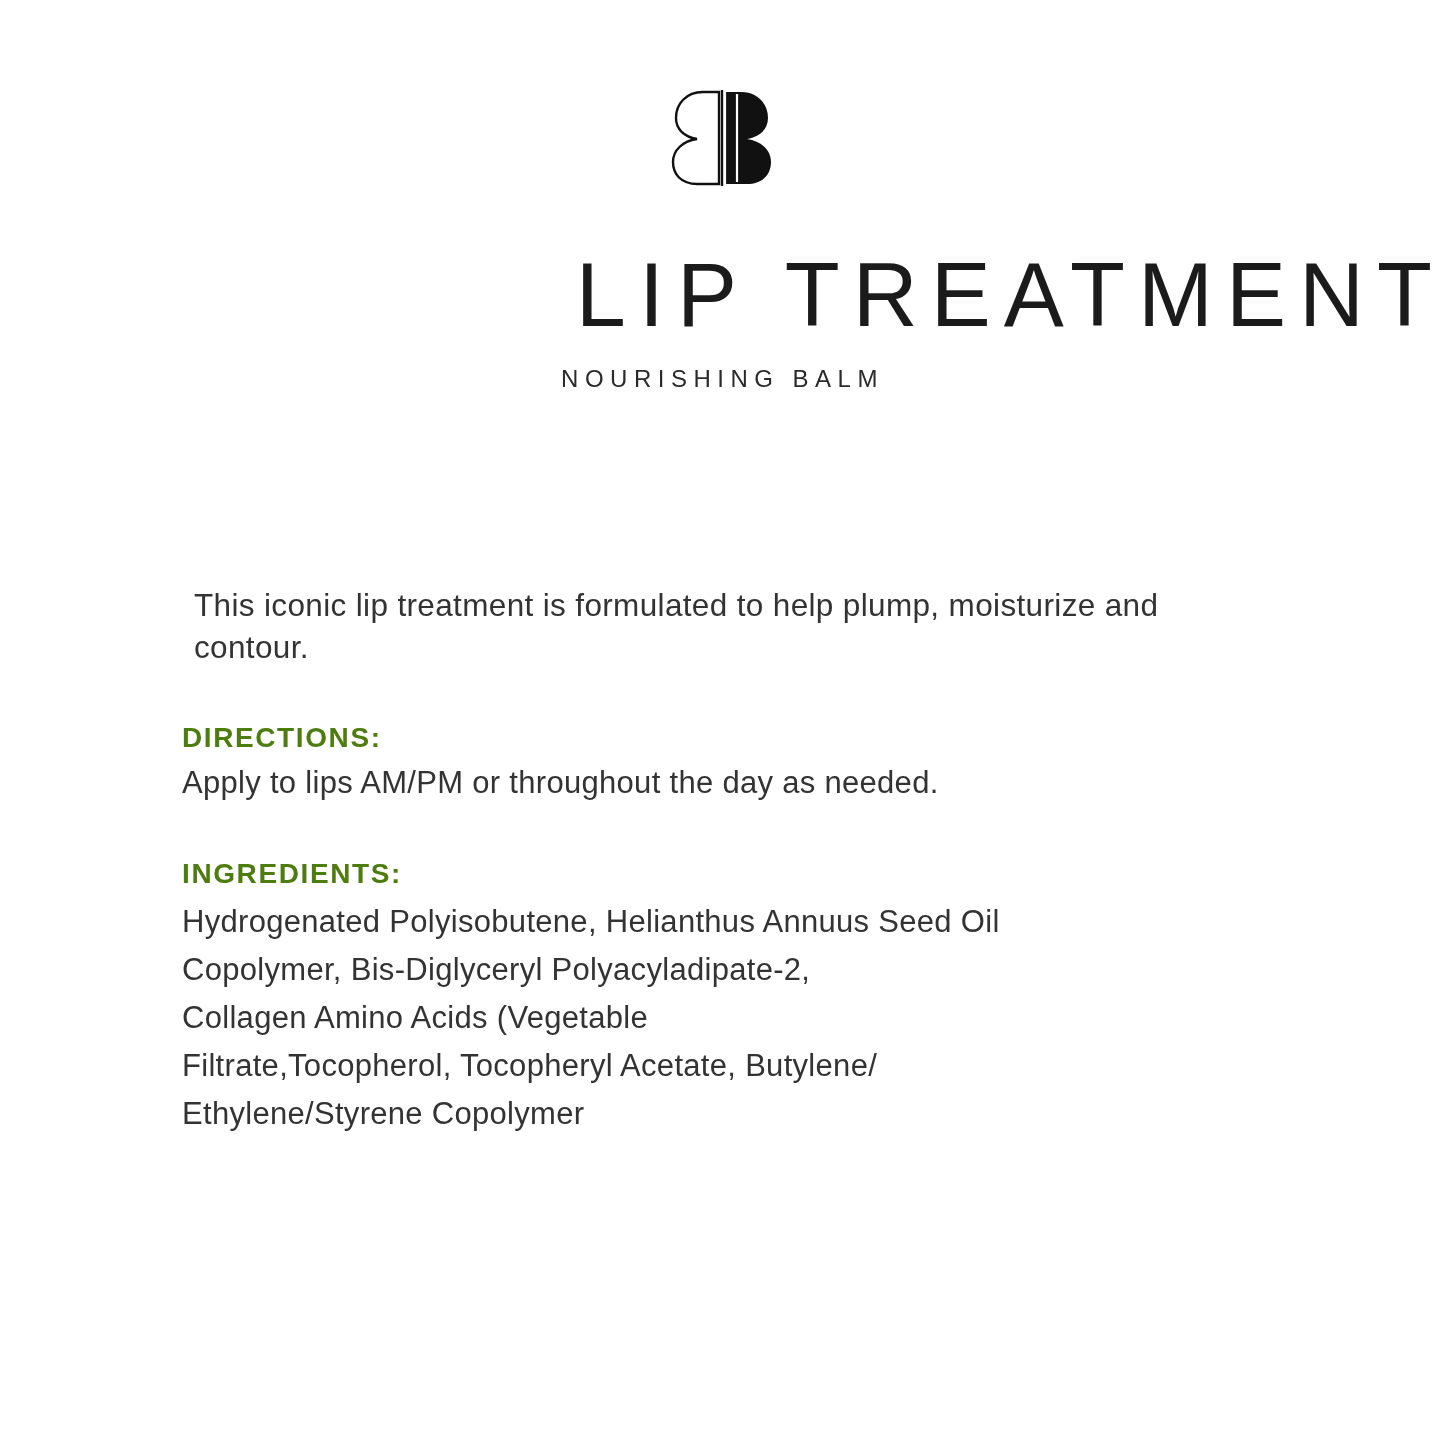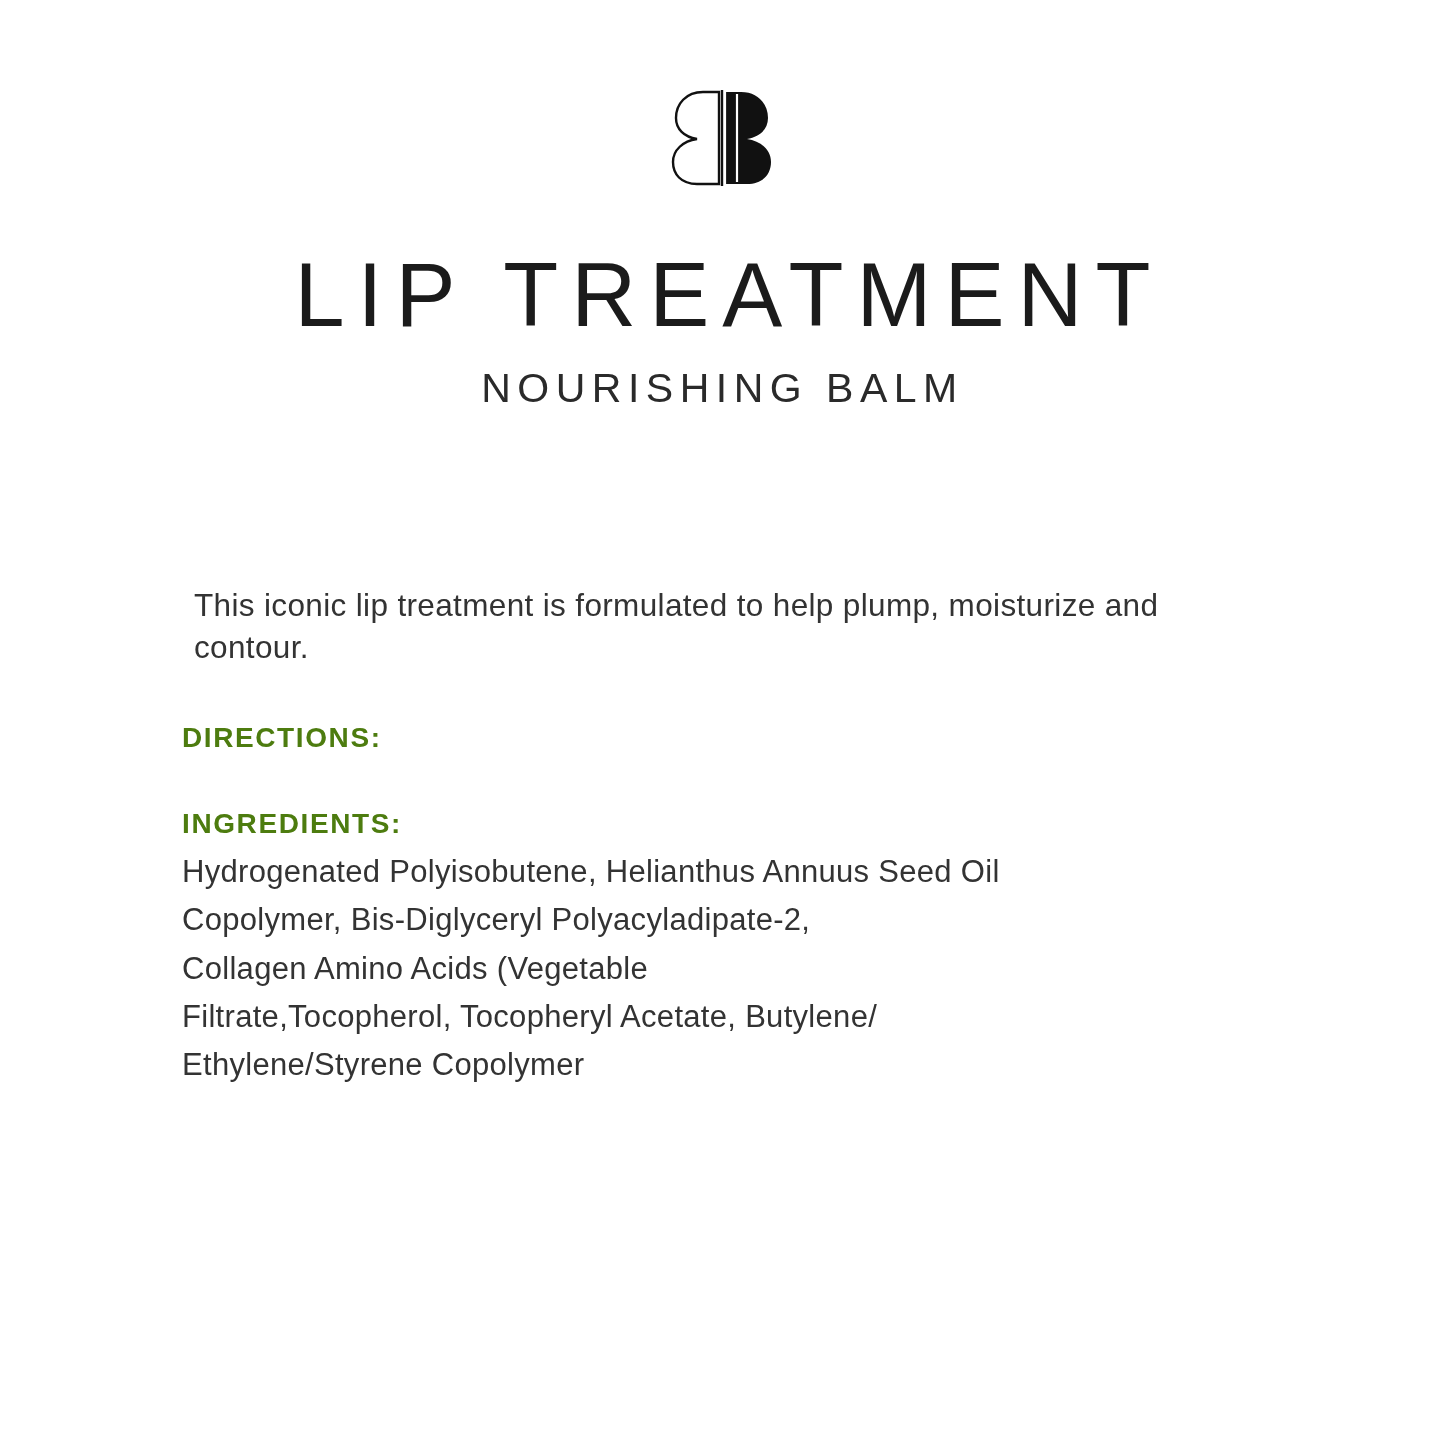--- a/index.html
+++ b/index.html
@@ -48,24 +48,25 @@
   }
   .product-title {
     font-family: "Liberation Sans", sans-serif;
     font-size: 90px;
     font-weight: 300;
     letter-spacing: 13px;
     color: #1b1b1b;
     line-height: 1.06;
     margin: 0;
     padding-left: 13px; 
+    text-align: right;
   }
   .product-subtitle {
     font-family: "Liberation Sans", sans-serif;
-    font-size: 41px;
+    font-size: 24px;
     font-weight: 300;
     letter-spacing: 6.5px;
     color: #2a2a2a;
     margin: 22px 0 0 0;
   }
 
   
   .content {
     position: absolute;
     top: 572px;
@@ -130,20 +131,21 @@
     <h1 class="product-title">LIP TREATMENT</h1>
     <h2 class="product-subtitle">NOURISHING BALM</h2>
   </div>
 
   <div class="content">
 
     <p class="intro">This iconic lip treatment is formulated to help plump, moisturize and contour.</p>
 
     <div class="section">
       <div class="section-heading">DIRECTIONS:</div>
+      <p class="section-body">Apply to lips AM/PM or throughout the day as needed.</p>
     </div>
 
     <div class="section">
       <div class="section-heading">INGREDIENTS:</div>
       <p class="section-body ingredients-body">
         <span class="ing-line">Hydrogenated Polyisobutene, Helianthus Annuus Seed Oil</span>
         <span class="ing-line">Copolymer, Bis-Diglyceryl Polyacyladipate-2,</span>
         <span class="ing-line">Collagen Amino Acids (Vegetable</span>
         <span class="ing-line">Filtrate,Tocopherol, Tocopheryl Acetate, Butylene/</span>
         <span class="ing-line">Ethylene/Styrene Copolymer</span>

